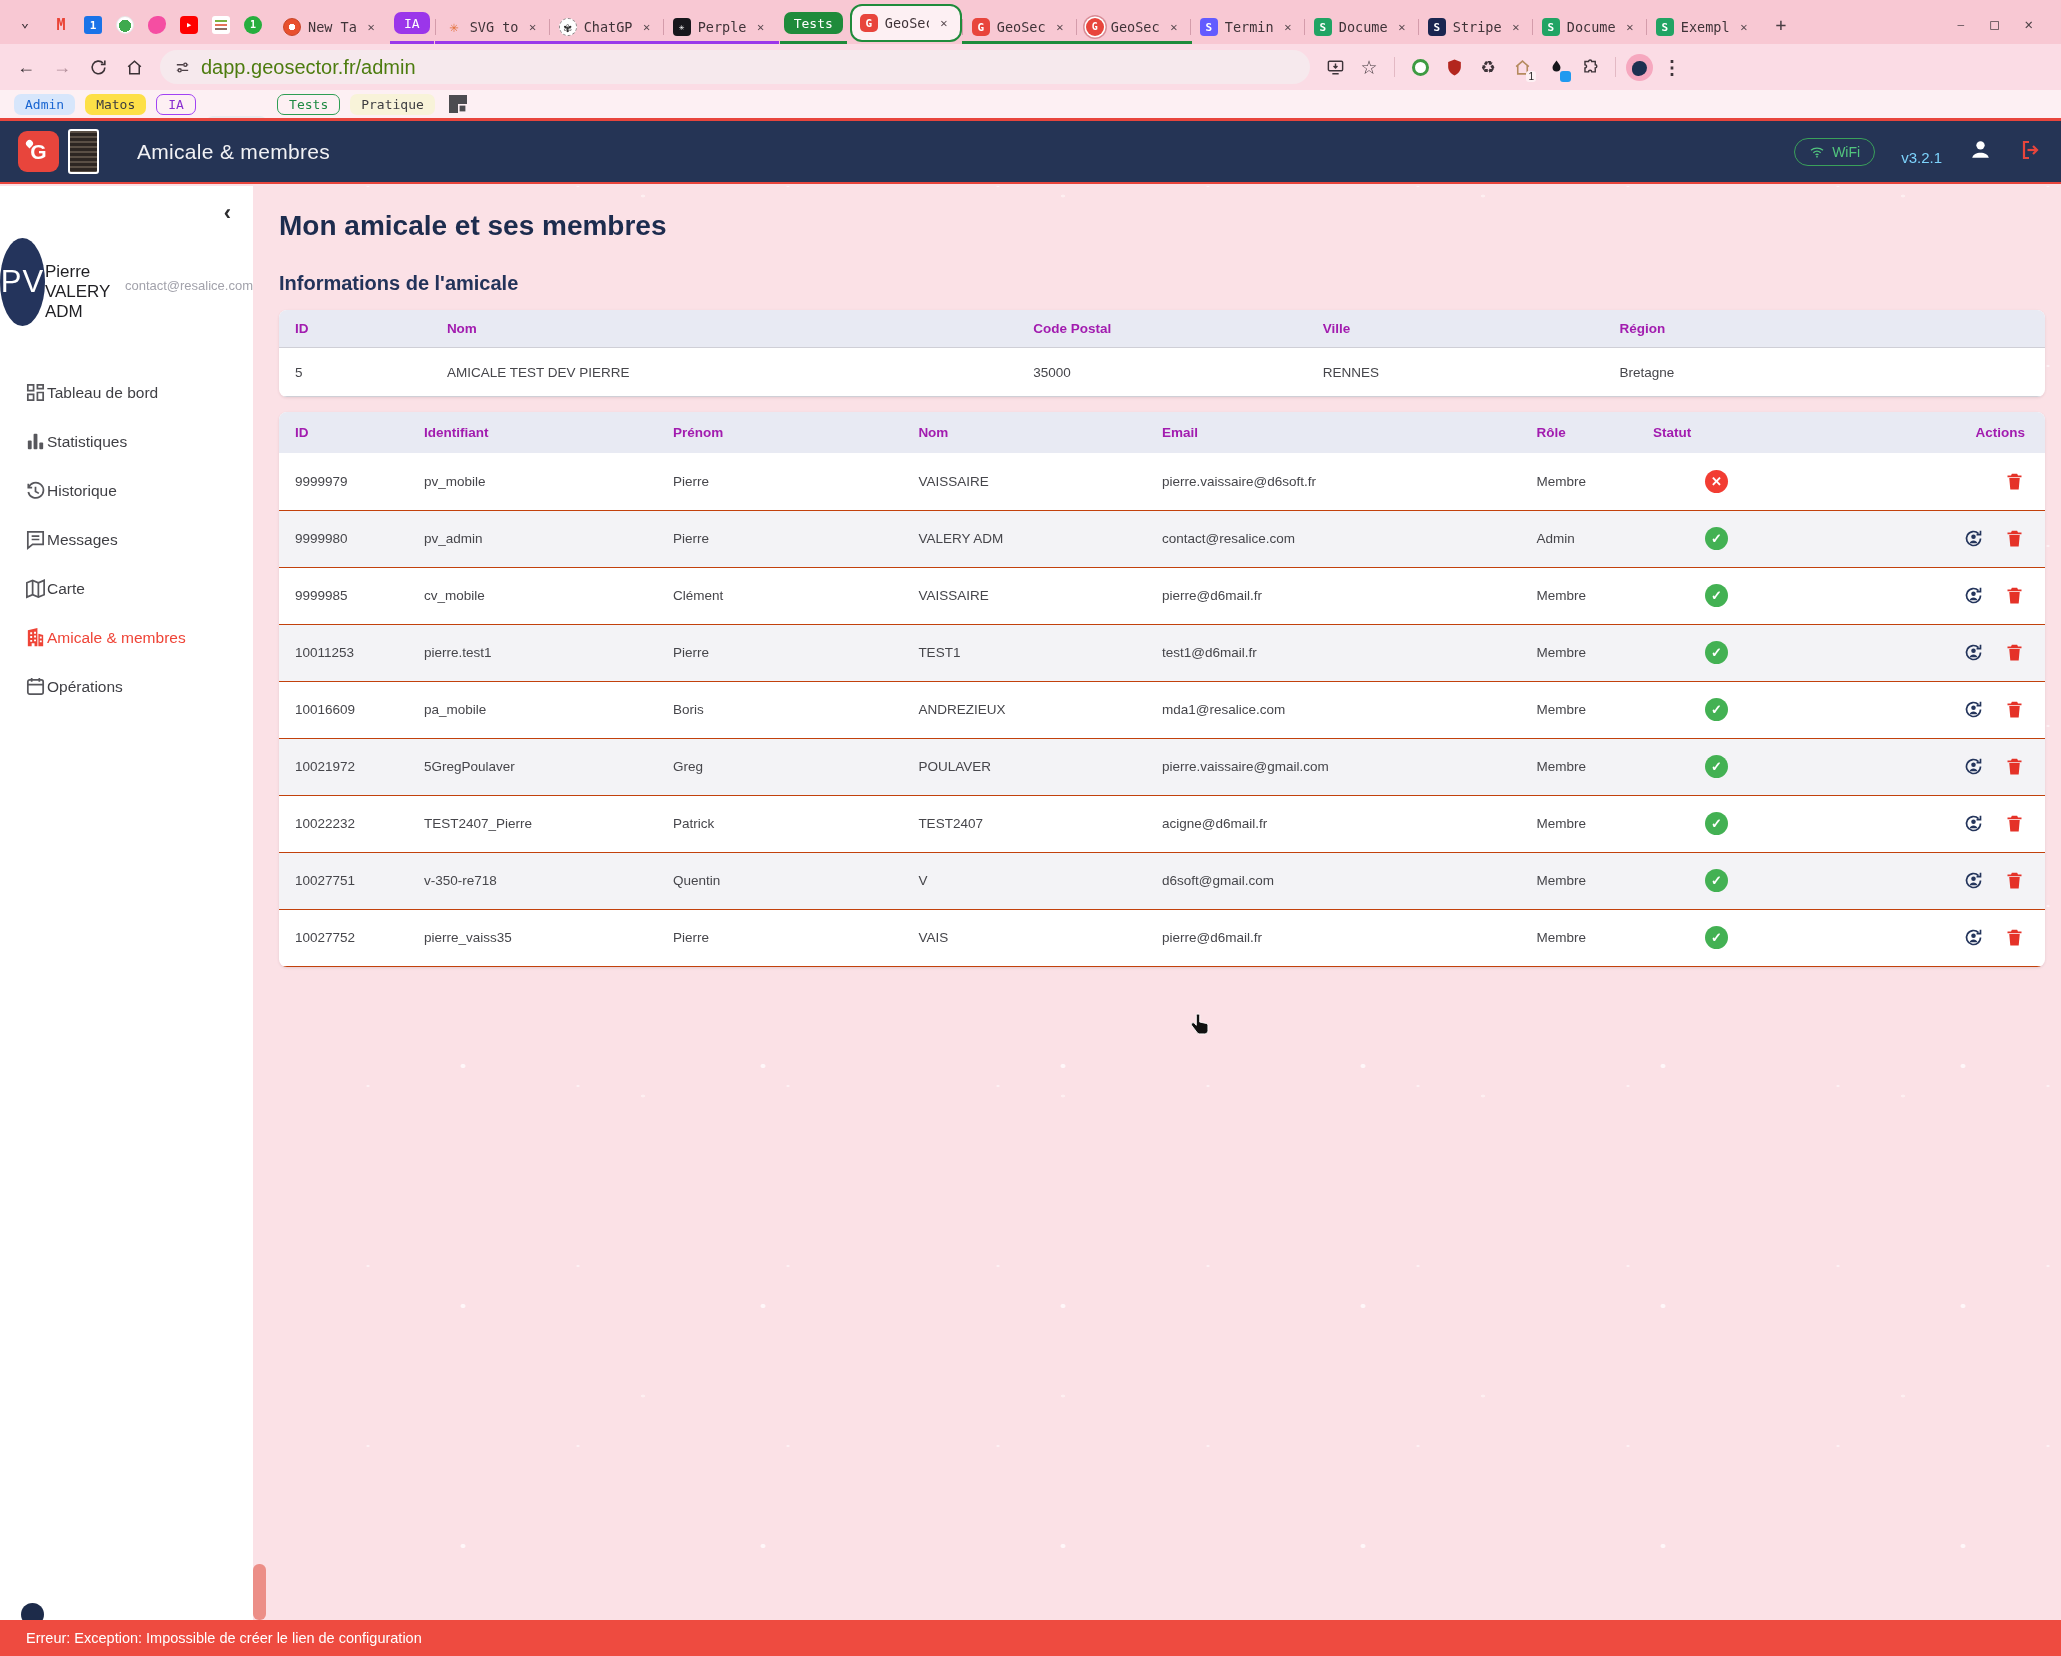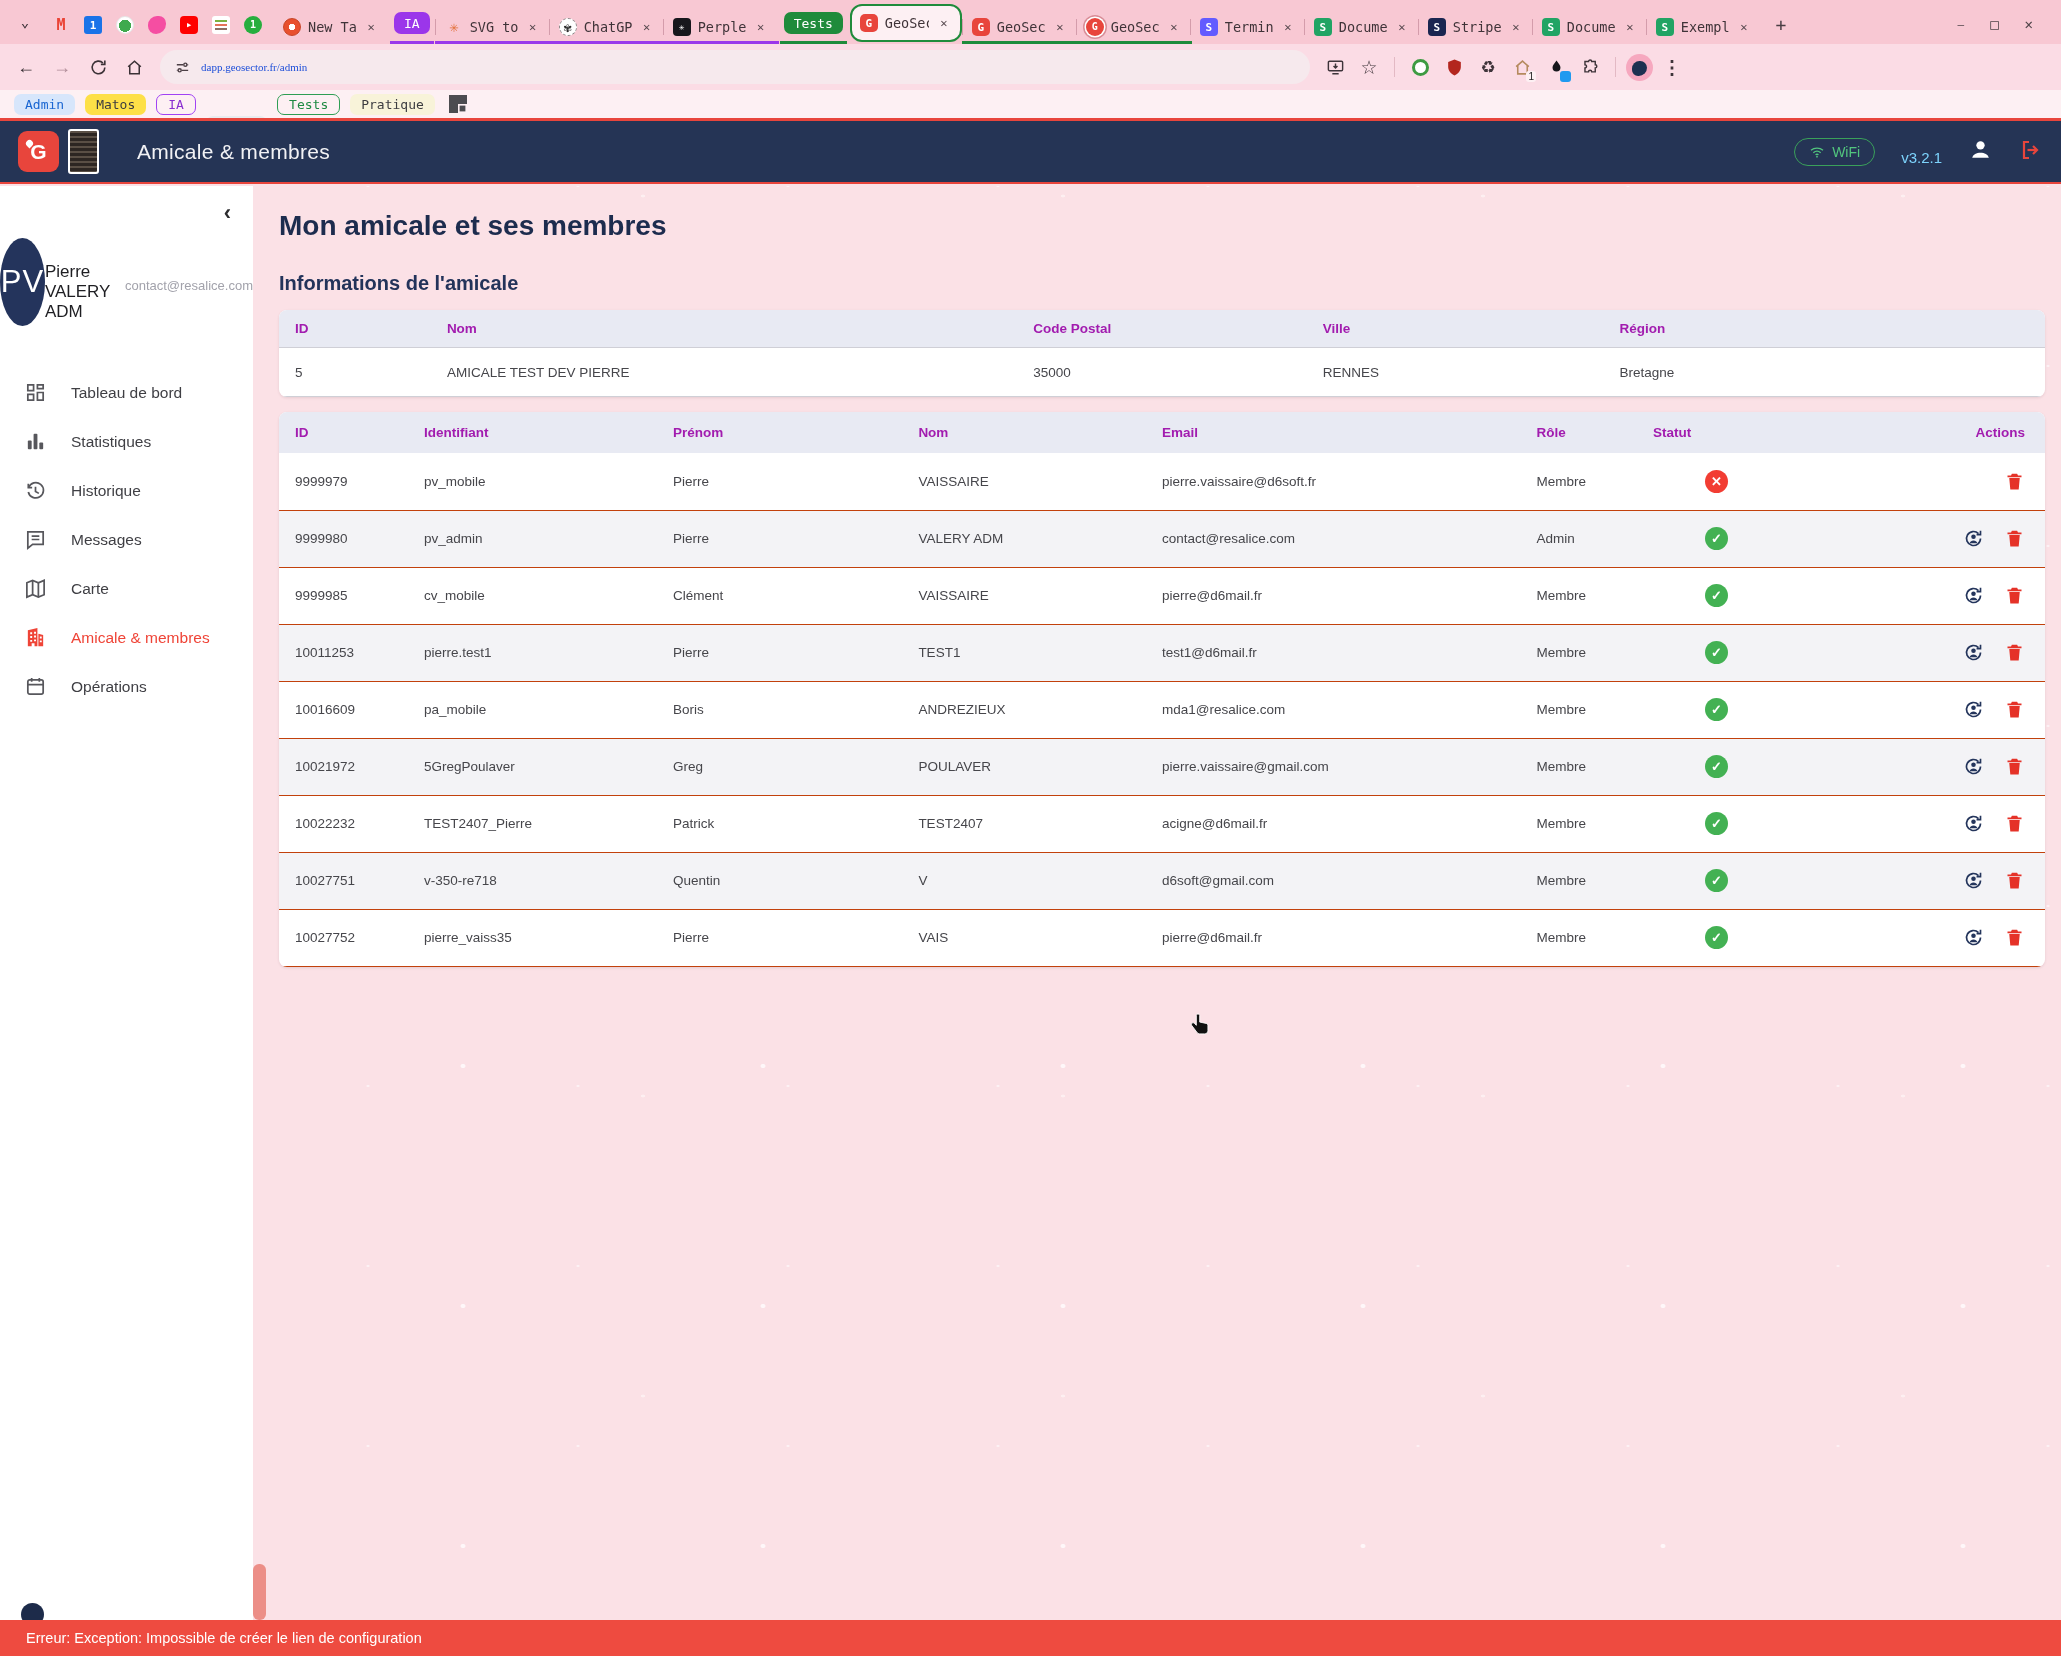--- a/index.html
+++ b/index.html
@@ -64,21 +64,21 @@
   .wc.close::before { content:"✕"; }
 
   .toolbar { position:absolute; top:44px; left:0; right:0; height:46px; background:#fbdce5;
     display:flex; align-items:center; padding:0 10px; gap:4px; }
   .navbtn { width:32px; height:32px; display:flex; align-items:center; justify-content:center; color:#3b3136; font-size:18px; border-radius:50%; }
   .navbtn.fwd { color:#b08d99; }
   .navbtn svg { width:19px; height:19px; }
   .urlpill { flex:1; height:34px; background:#f6e9ed; border-radius:17px; display:flex; align-items:center;
     padding:0 14px; gap:10px; margin:0 6px; max-width:1150px; }
   .urlpill svg { width:17px; height:17px; color:#4c4046; flex:none; }
-  .urltext { font-family:Liberation Serif, serif; font-size:11px; color:#1d4ed8; }
+  .urltext { font-family:Liberation Sans, sans-serif; font-size:20px; color:#4d7c0f; }
   .tool-ic { width:30px; height:30px; display:flex; align-items:center; justify-content:center; color:#3e343a; position:relative; }
   .tool-ic svg { width:19px; height:19px; }
   .tool-ic.star::before { content:"☆"; font-size:19px; }
   .tool-ic.recycle::before { content:"♻"; font-size:17px; }
   .tool-ic.dots::before { content:"⋮"; font-size:19px; font-weight:bold; }
   .ext-green { width:17px; height:17px; border:3px solid #3d9b42; border-radius:50%; background:#fff; }
   .ext-home { color:#b58a5e; }
   .badge1 { position:absolute; right:1px; bottom:0; font-size:10px; color:#222; background:#fdf0f3; border-radius:3px; padding:0 2px; line-height:11px; }
   .badge-blue { position:absolute; right:0; bottom:0; width:11px; height:11px; background:#1f9af0; border-radius:3px; }
   .avatar-ext { width:27px; height:27px; border-radius:50%; background:#f6a8bf; position:relative; overflow:hidden; }
@@ -119,21 +119,21 @@
   
   .sidebar { position:absolute; top:186px; left:0; bottom:0; width:253px; background:#fff; z-index:5; }
   .collapse { position:absolute; top:14px; right:22px; color:#2b2b2e; font-size:17px; font-weight:bold; }
   .collapse::before { content:"‹"; font-size:22px; }
   .suser { display:flex; flex-direction:row; align-items:center; padding-top:52px; }
   .savatar { width:88px; height:88px; border-radius:50%; background:#24345c; color:#fff; font-size:31px;
     display:flex; align-items:center; justify-content:center; letter-spacing:1px; }
   .sname { margin-top:20px; font-size:17px; color:#1e1e22; }
   .semail { margin-top:7px; font-size:13px; color:#a2a2ab; }
   .smenu { margin-top:42px; }
-  .sitem { display:flex; align-items:center; gap:24px; height:49px; padding-left:24px; color:#3f3f44; font-size:15.5px; }
+  .sitem { display:flex; align-items:center; gap:0; height:49px; padding-left:24px; color:#3f3f44; font-size:15.5px; }
   .sitem svg { width:23px; height:23px; color:#57575c; flex:none; }
   .sitem.active { color:#ef4437; }
   .sitem.active svg { color:#ef4437; }
   .scrollthumb { position:absolute; right:-13px; bottom:36px; width:13px; height:56px; background:#ec8e87; border-radius:6px; }
 
   
   .main { position:absolute; top:186px; left:253px; right:0; bottom:0; padding:16px 16px 0 26px; overflow:hidden;
     background-color:#fbe1e6;
     background-image:
       radial-gradient(rgba(255,255,255,.75) 2.2px, transparent 2.8px),

